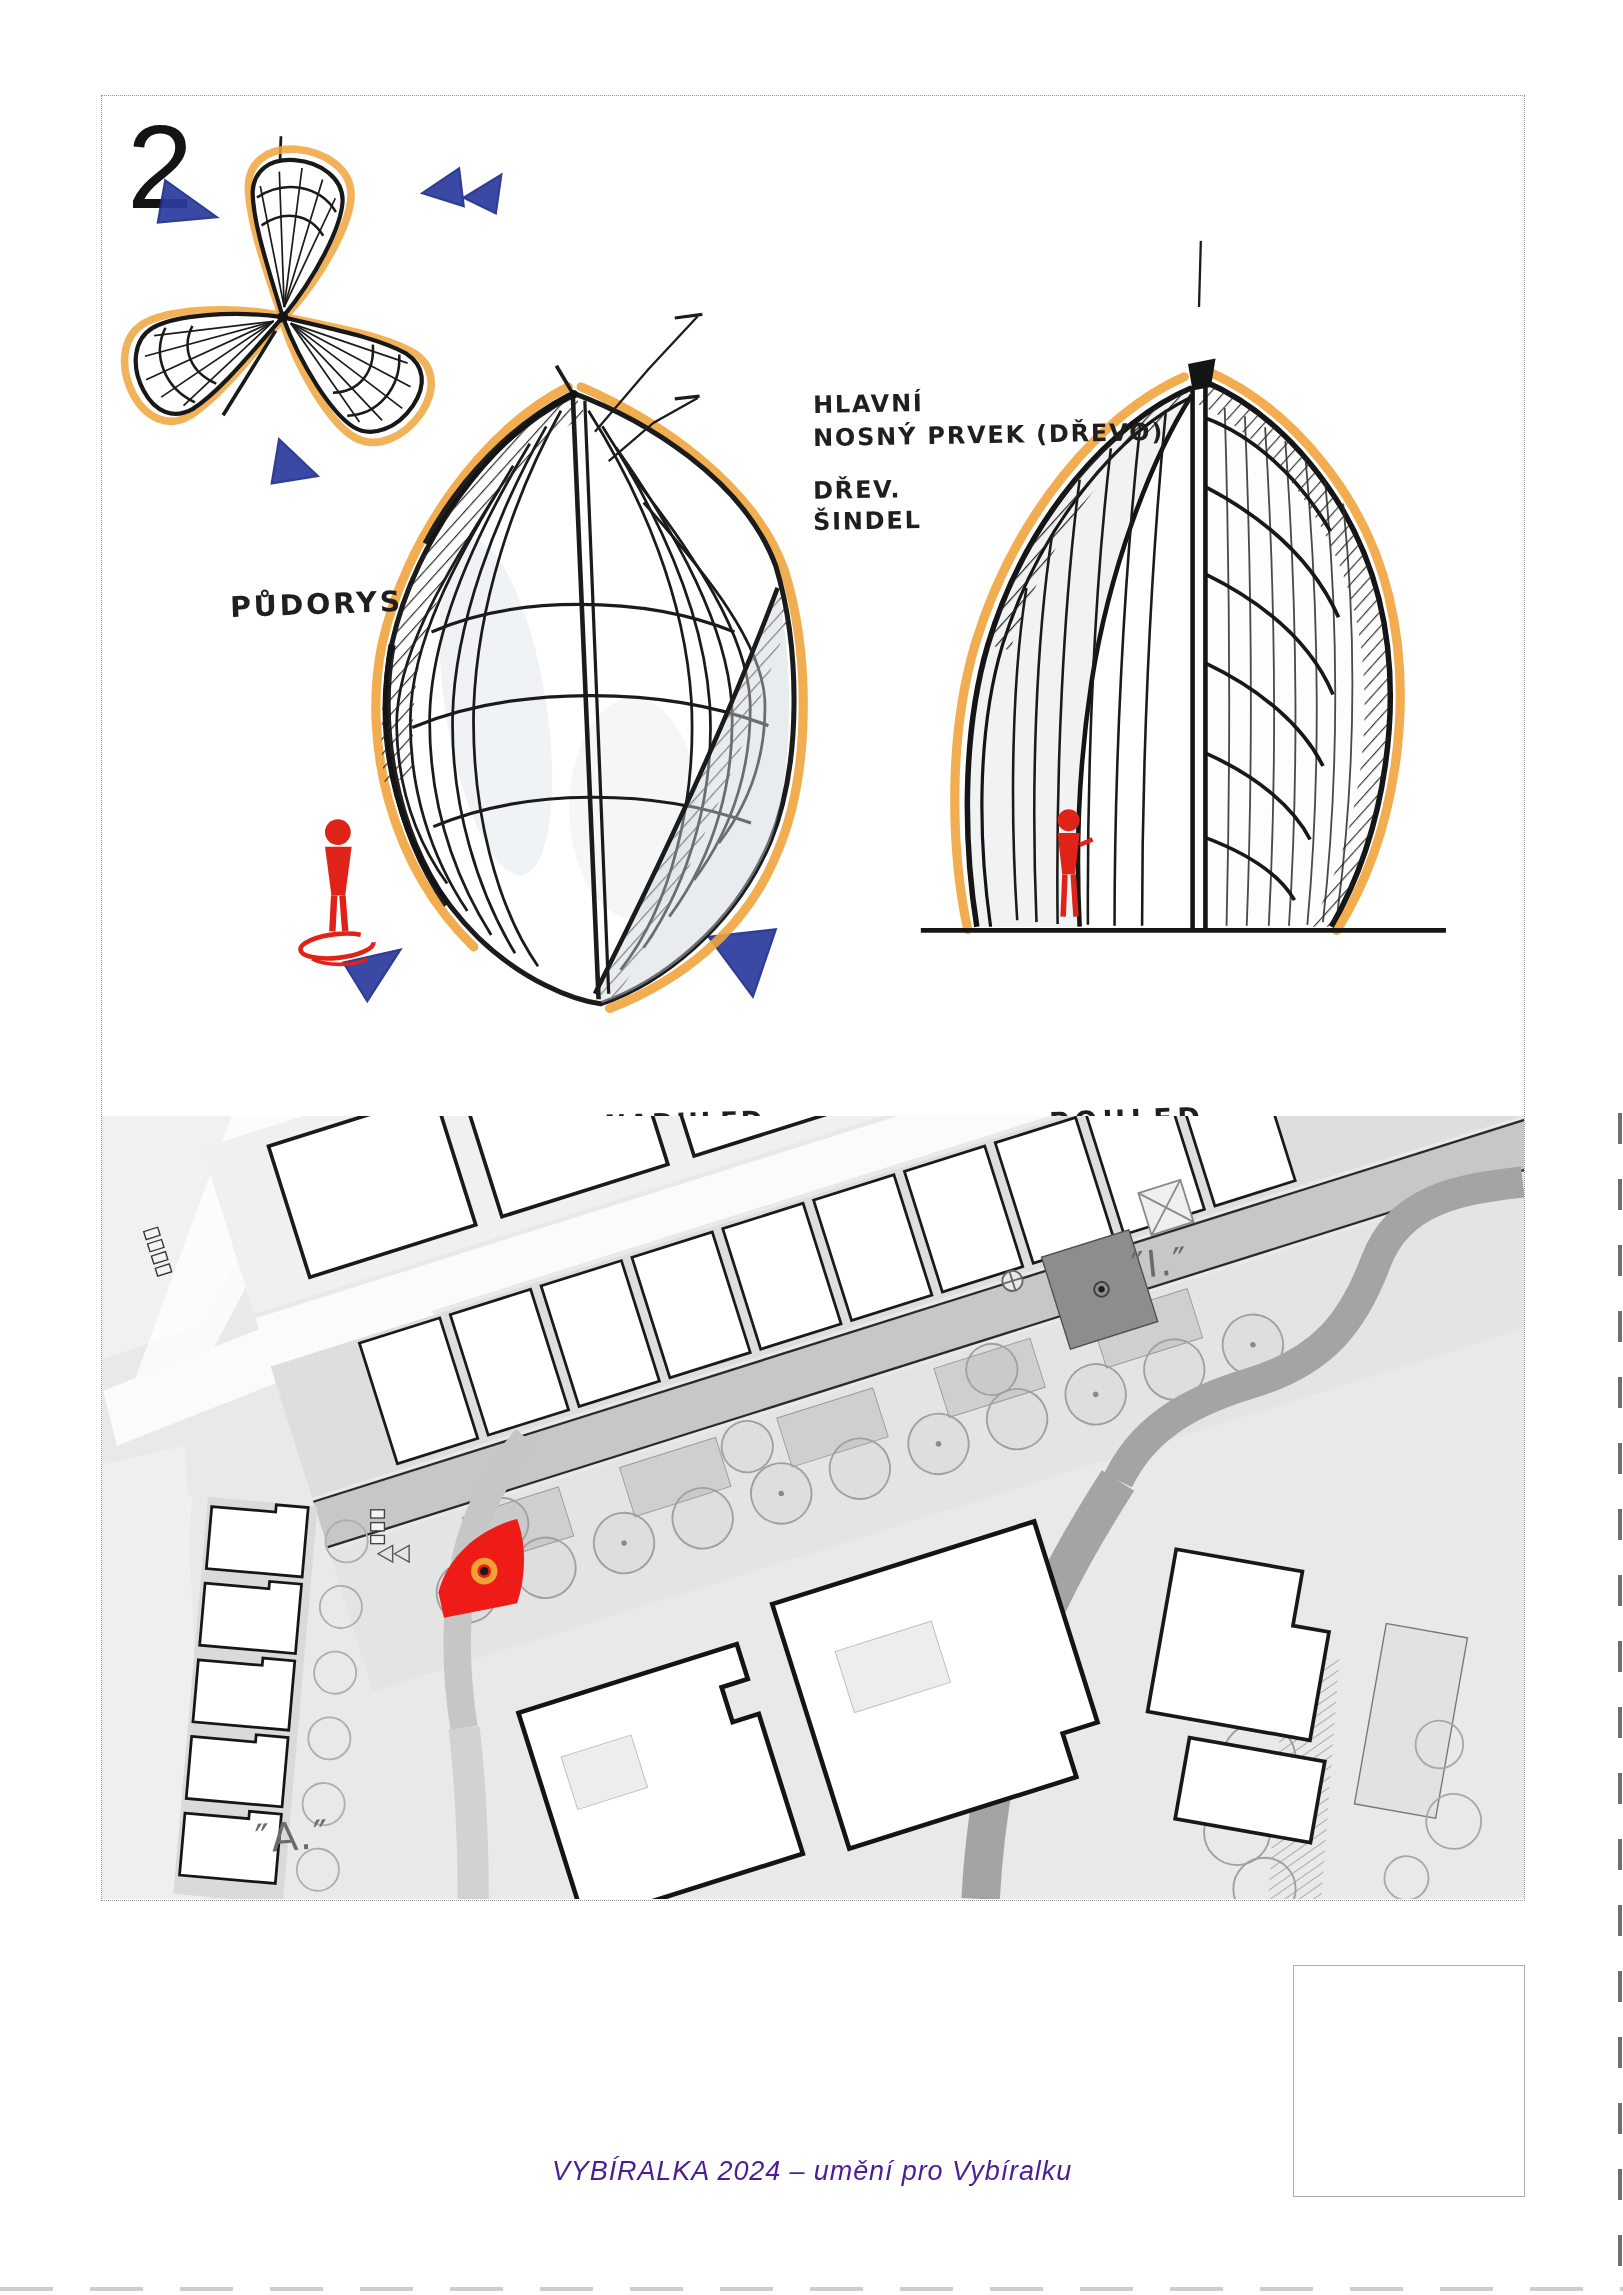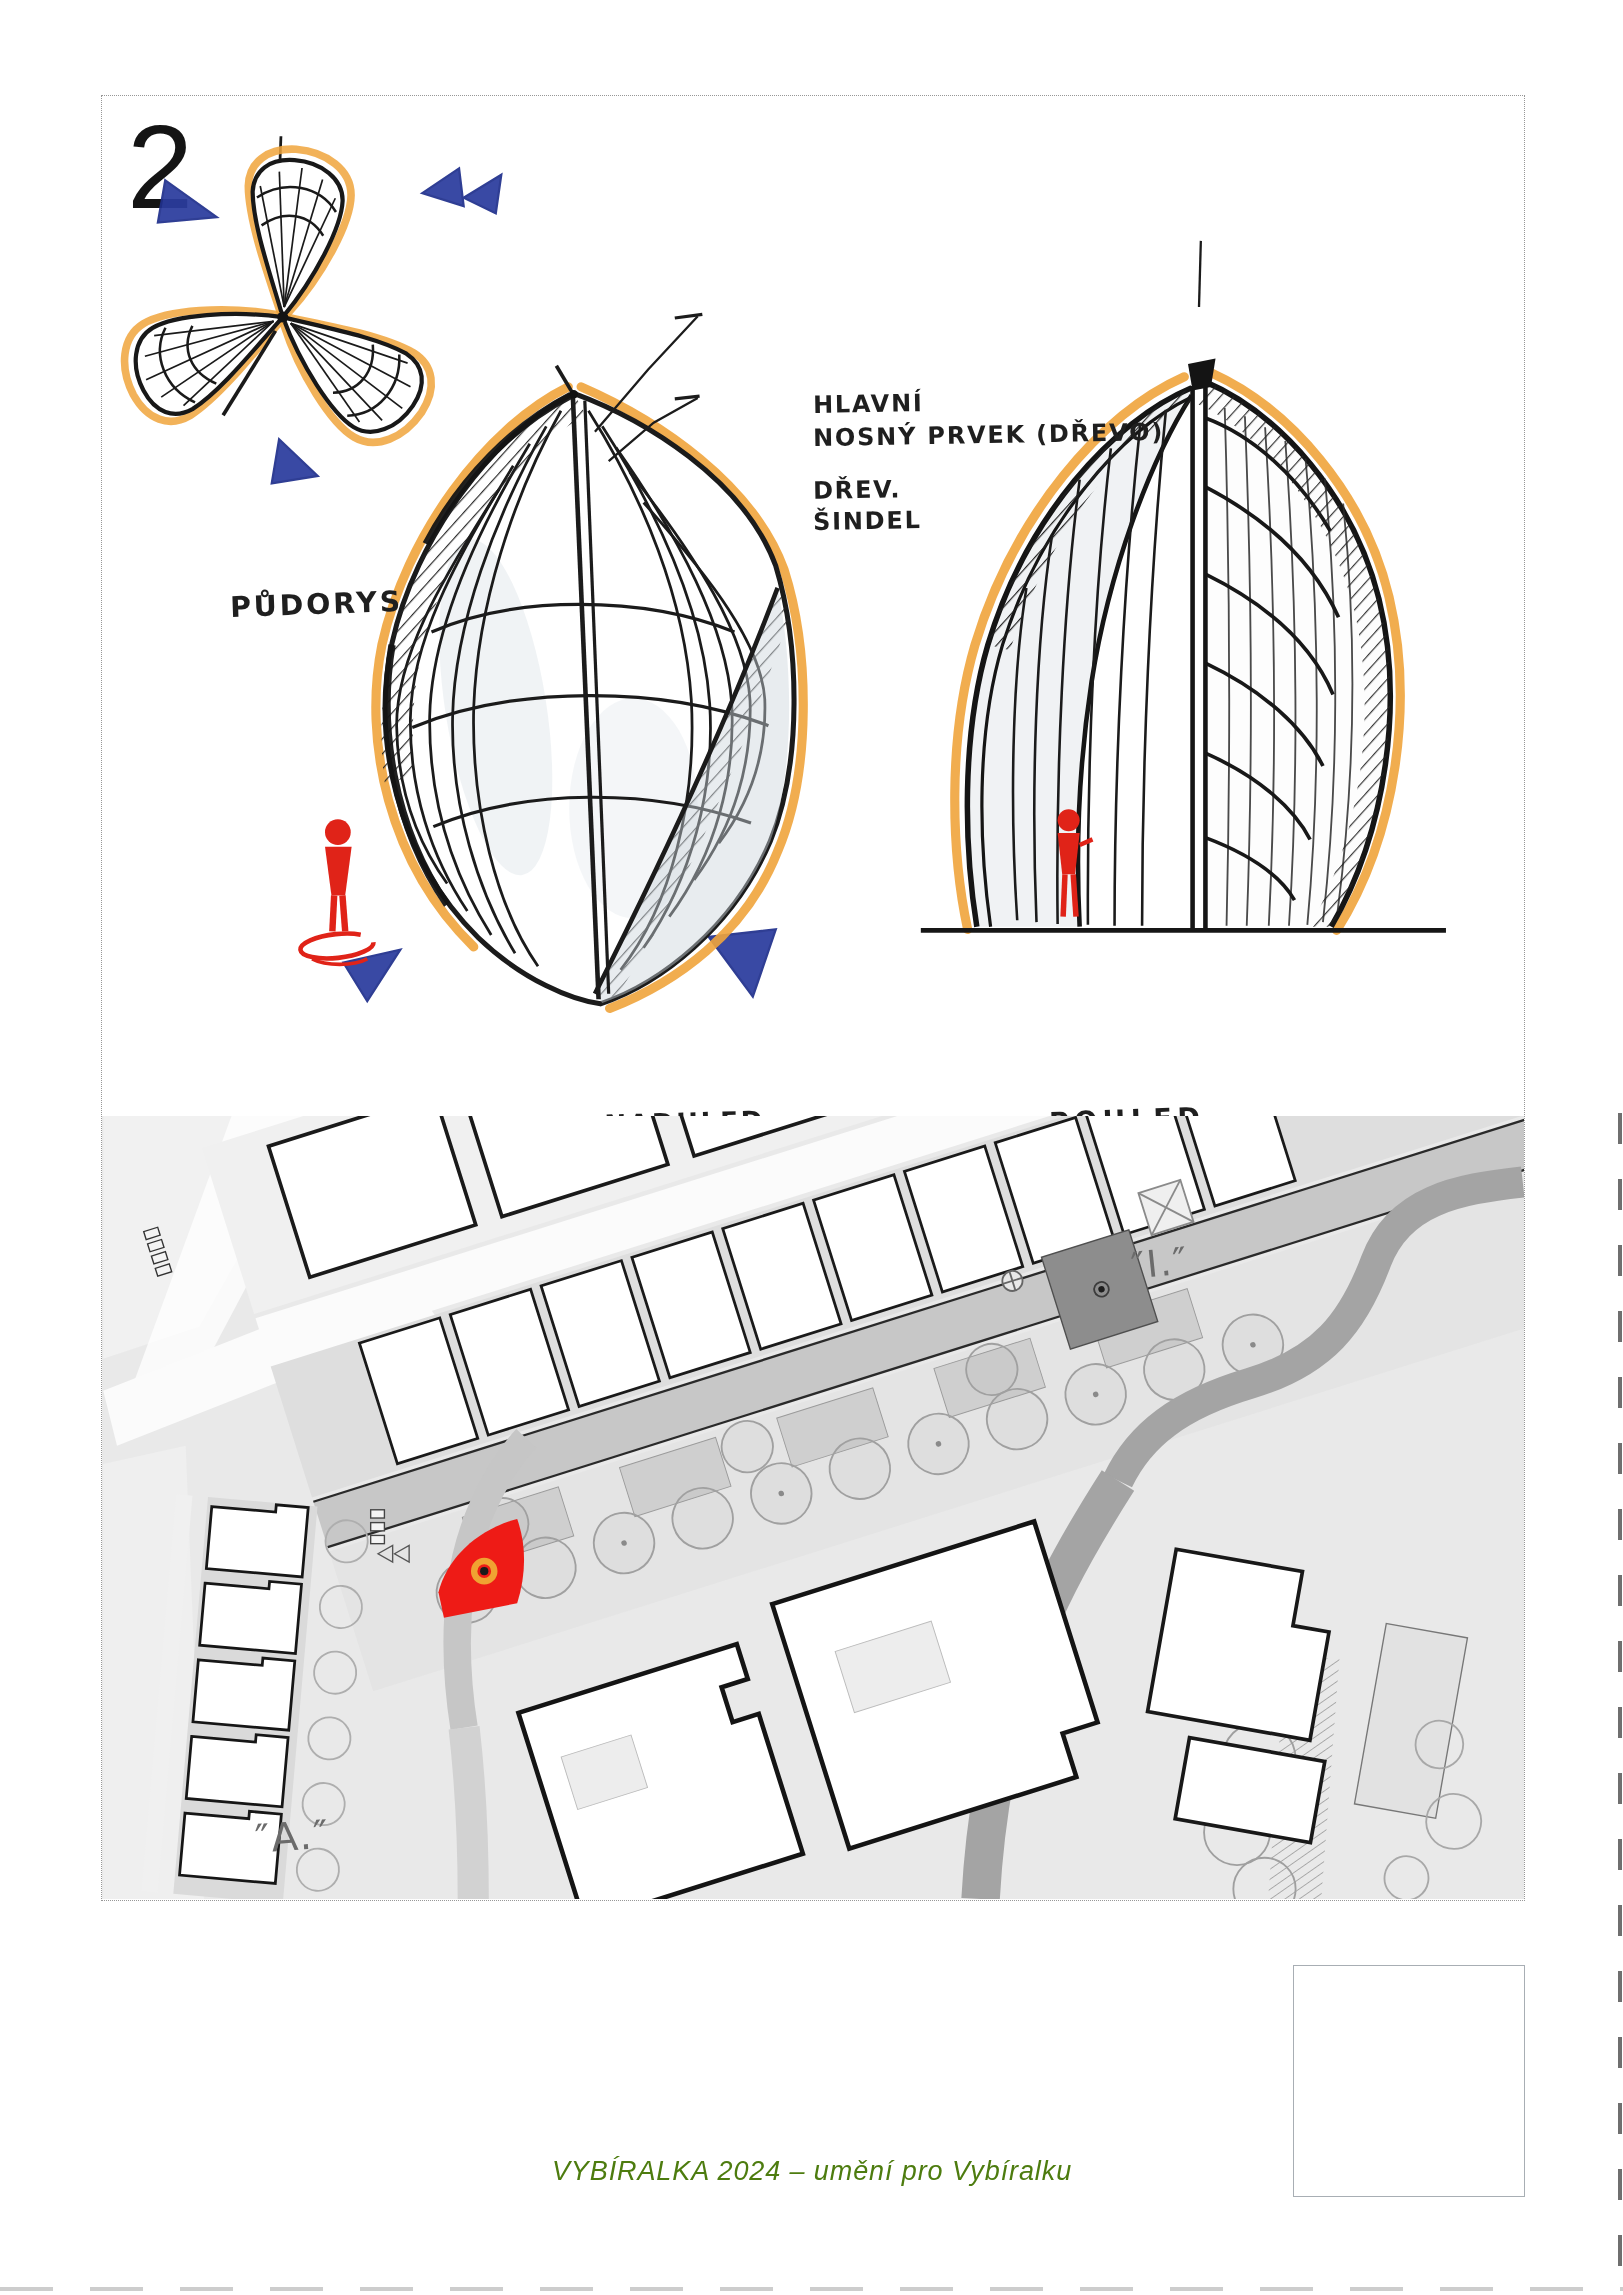--- a/index.html
+++ b/index.html
@@ -10,21 +10,21 @@
   .page-number{position:absolute;left:127px;top:107px;font-size:119px;line-height:1;
                color:#141414;font-family:"Liberation Sans",sans-serif;}
   .sketch-svg{position:absolute;left:101px;top:92px;}
   .map-svg{position:absolute;left:102px;top:1116px;background:#e9e9e9;}
   .hand{position:absolute;font-family:"DejaVu Sans",sans-serif;font-weight:700;
         color:#1f1f1f;white-space:nowrap;letter-spacing:2.8px;}
   .hand-small{letter-spacing:1.8px;}
   .map-label{position:absolute;font-family:"DejaVu Sans",sans-serif;color:#6b6b6b;
              white-space:nowrap;letter-spacing:1.8px;}
   .footer{position:absolute;left:13px;top:2156px;width:1598px;text-align:center;
-          font-style:italic;font-size:27px;color:#4d7c0f;letter-spacing:0.9px;}
+          font-style:italic;font-size:27px;color:#4c1d95;letter-spacing:0.9px;}
   .stamp-box{position:absolute;left:1293px;top:1965px;width:230px;height:230px;
              border:1.8px solid #a8aeb4;background:#fff;}
   .edge-ticks{position:absolute;left:1618px;top:1113px;width:3.7px;height:1183px;
               background:repeating-linear-gradient(#6f6f6f 0 31px,transparent 31px 66px);}
   .bottom-dashes{position:absolute;left:0;top:2287px;width:1624px;height:3.7px;
                  background:repeating-linear-gradient(90deg,#cdcdcd 0 53px,transparent 53px 90px);}
 </style>
 </head>
 <body>
 

